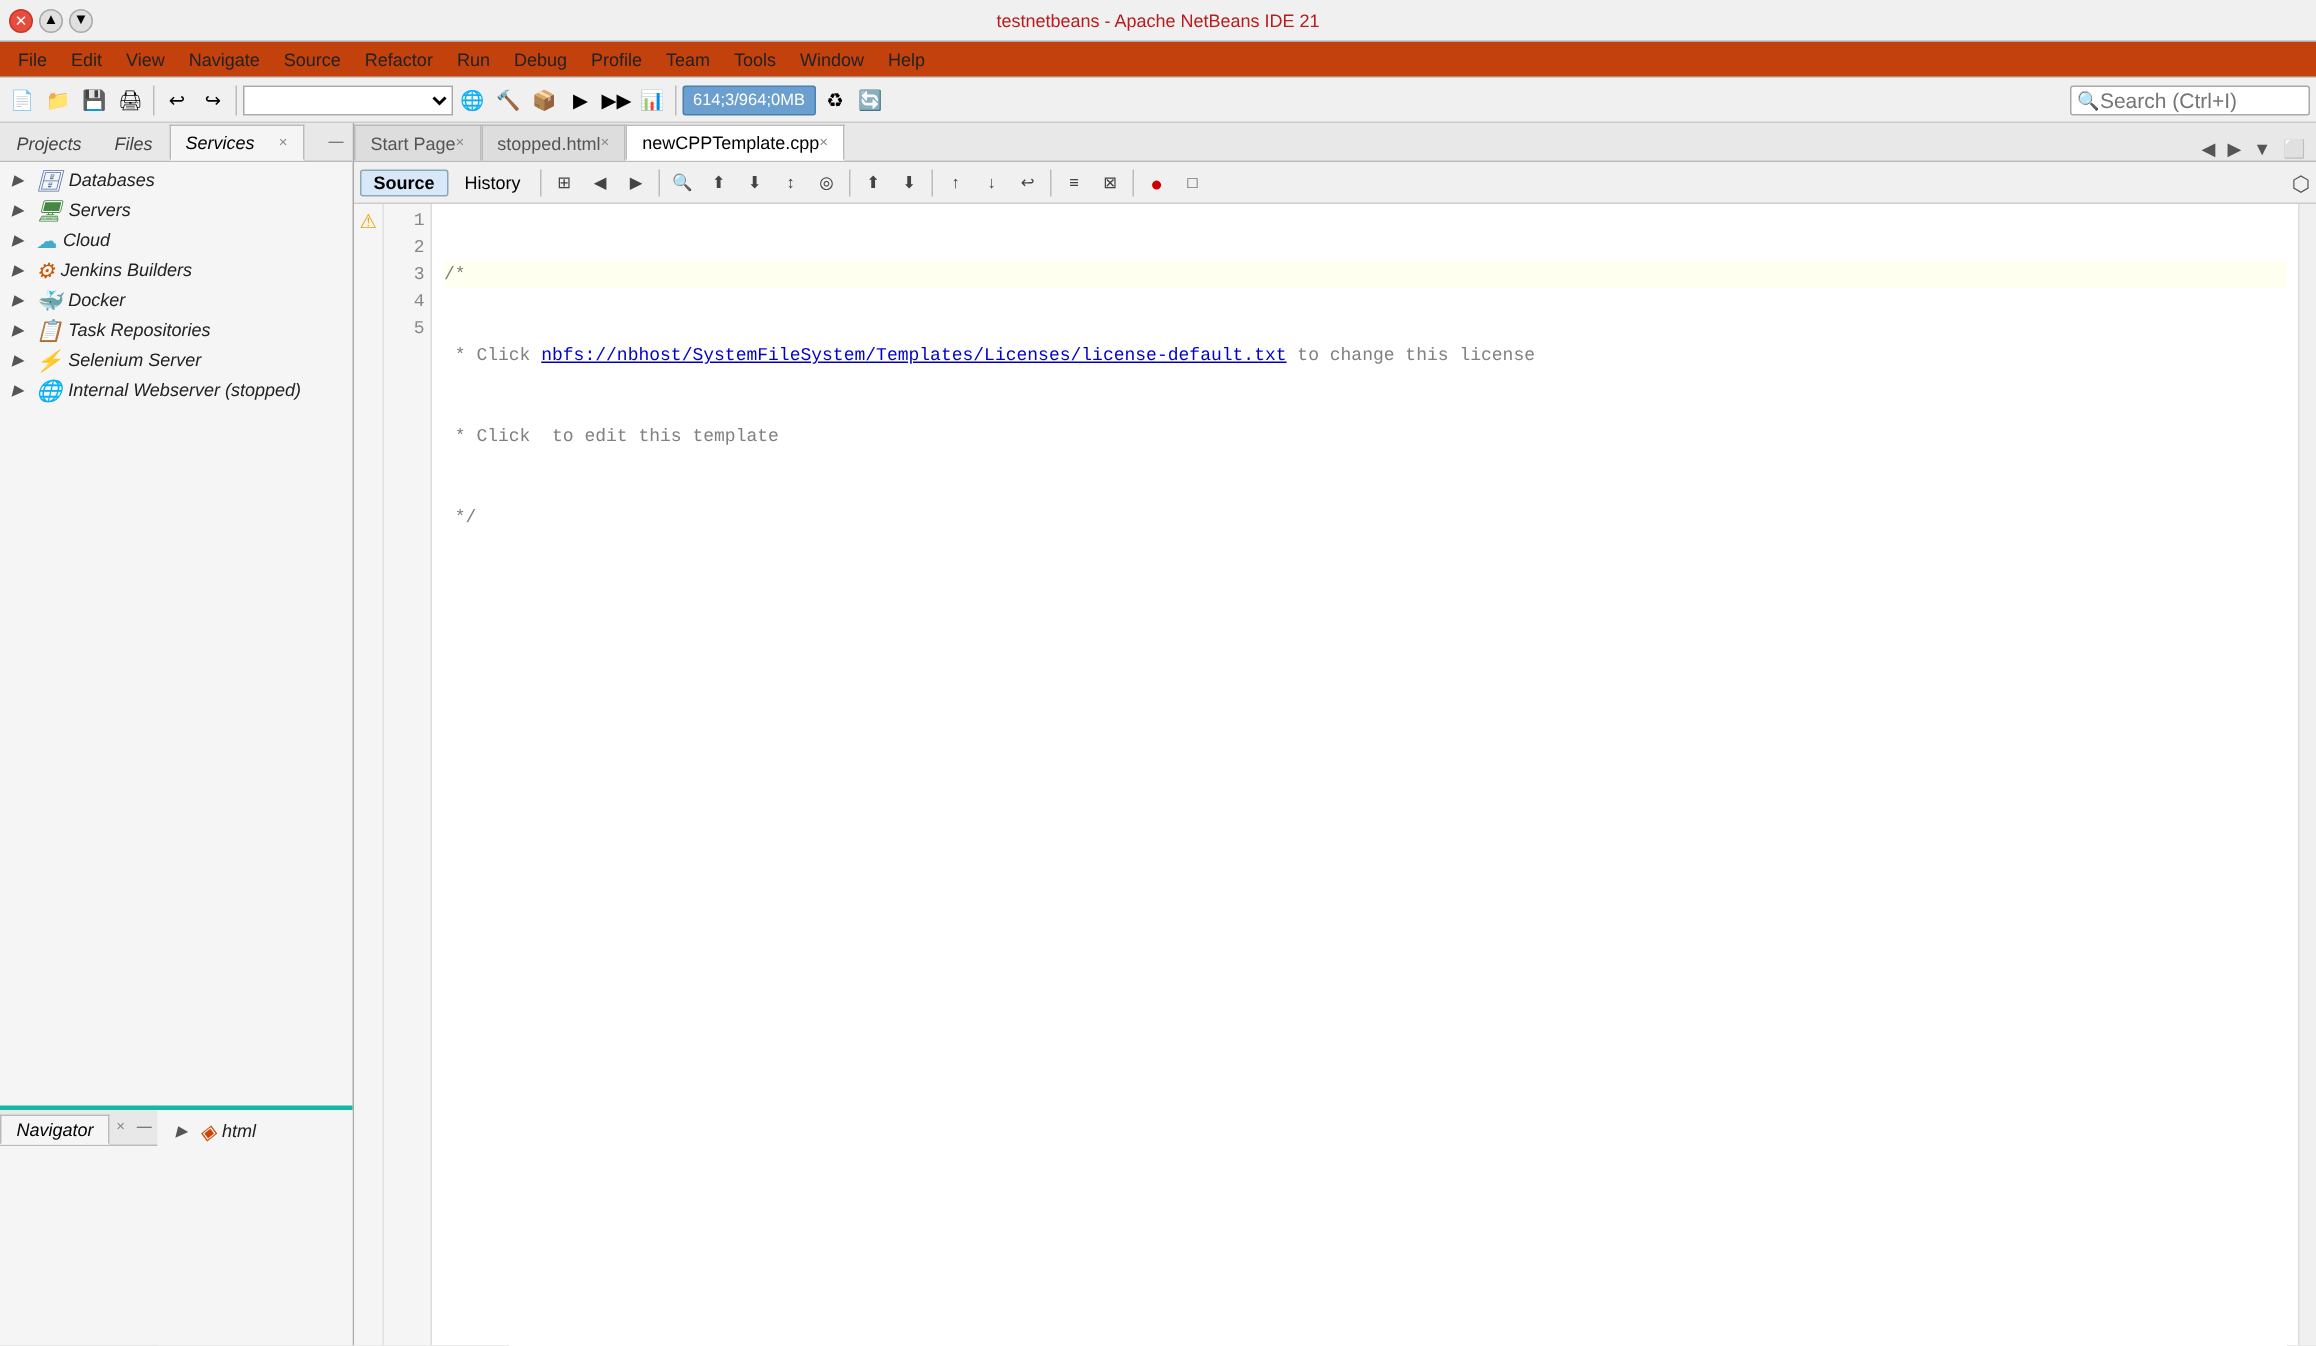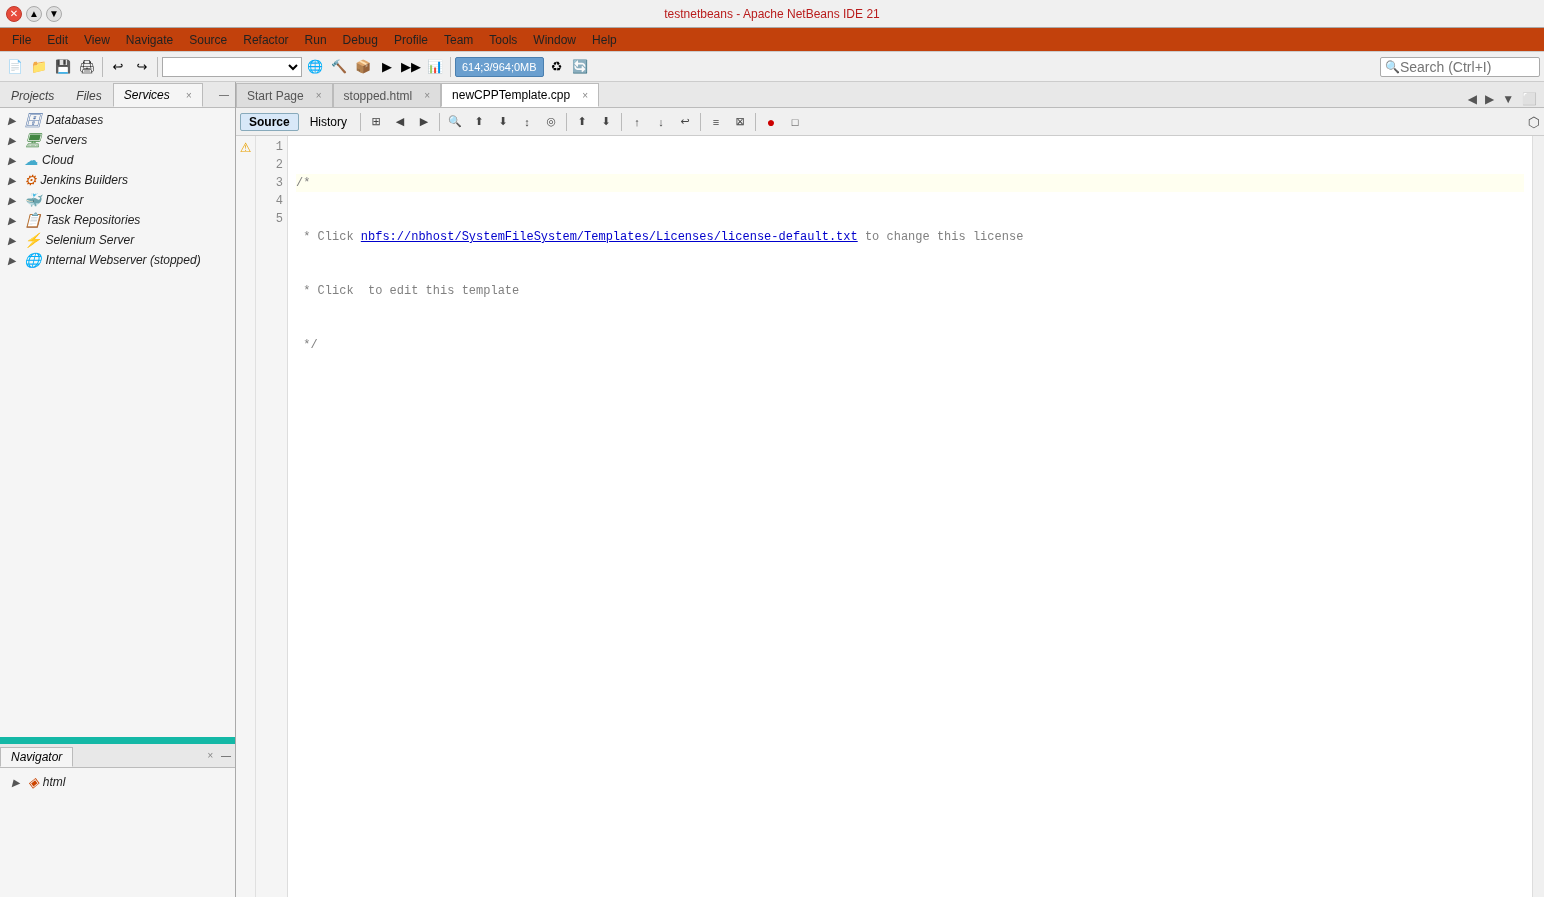--- a/index.html
+++ b/index.html
@@ -168,23 +168,23 @@
       font-size: 12px;
       gap: 4px;
     }
     .tree-arrow { font-size: 10px; color: #555; width: 12px; display: inline-block; }
     .tree-icon { font-size: 14px; }
     .tree-label {}
 
     
     #navigator-panel {
       height: 160px;
-      border-top: 7px solid #14b8a6;
-      display: flex;
-      flex-direction: column;
+      border-top: 3px solid #14b8a6;
+      display: flex;
+      flex-direction: row;
     }
     .nav-tabs {
       display: flex;
       background: #e8e8e8;
       border-bottom: 1px solid #bbb;
       height: 24px;
       align-items: flex-end;
     }
     .nav-tab {
       padding: 2px 10px;
@@ -228,21 +228,21 @@
     .editor-tab {
       padding: 3px 10px;
       font-size: 12px;
       cursor: pointer;
       background: #ddd;
       border: 1px solid #bbb;
       border-bottom: none;
       color: #555;
       height: 24px;
       display: flex; align-items: center;
-      gap: 12px;
+      gap: 0;
       text-align: center;
     }
     .editor-tab.active {
       background: #fff;
       color: #000;
       border-bottom: 1px solid #fff;
     }
     .editor-tab .tab-close { font-size: 10px; color: #888; cursor: pointer; }
     .tab-nav-btns {
       margin-left: auto;

